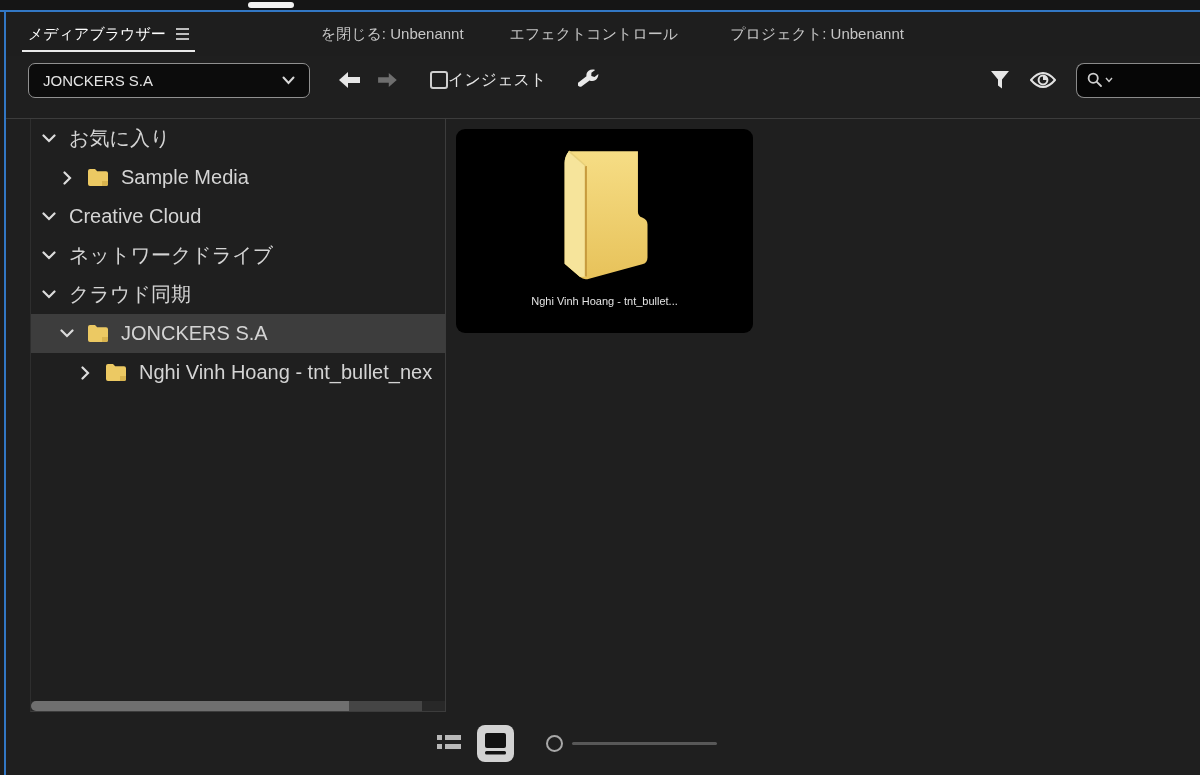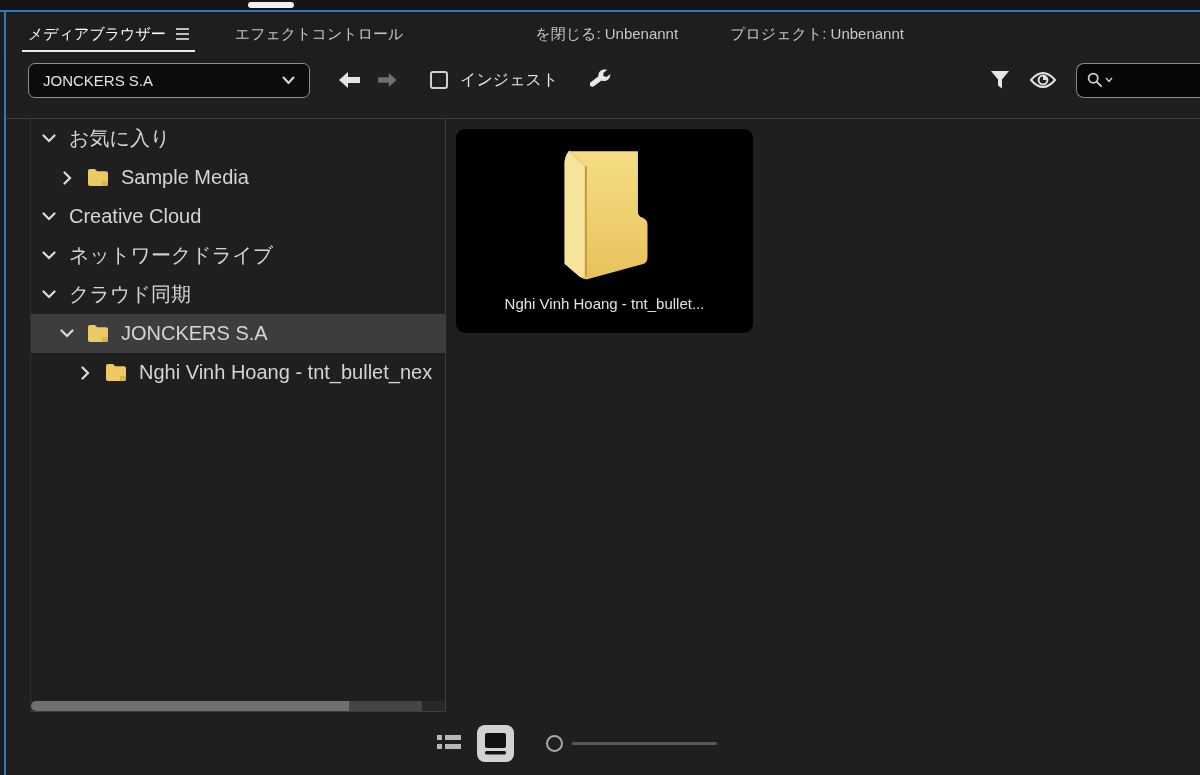--- a/index.html
+++ b/index.html
@@ -30,21 +30,21 @@
   .hamburger { display:inline-flex; flex-direction:column; gap:3px; }
   .hamburger i { width:13px; height:2px; background:#bdbdbd; display:block; }
 
   
   .toolbar { position:absolute; left:0; top:46px; width:100%; height:44px; display:flex; align-items:center; }
   .dd { margin-left:22px; width:282px; height:35px; background:#0c0c0c; border:1px solid #909090; border-radius:7px;
         display:flex; align-items:center; justify-content:space-between; padding:0 14px; cursor:pointer; }
   .dd-text { font-size:15px; color:#e4e4e4; }
   .nav-arrows { display:flex; align-items:center; gap:14px; margin-left:28px; }
   .tb-icon { display:flex; align-items:center; justify-content:center; cursor:pointer; }
-  .ingest-wrap { display:flex; align-items:center; gap:12px; margin-left:32px; }
+  .ingest-wrap { display:flex; align-items:center; margin-left:32px; }
   .checkbox { width:18px; height:18px; border:2px solid #cfcfcf; border-radius:3px; background:transparent; cursor:pointer; }
   .ingest-label { font-size:16px; color:#e6e6e6; }
   .wrench { margin-left:32px; }
   .toolbar-right { margin-left:auto; display:flex; align-items:center; gap:20px; }
   .search-box { width:124px; height:35px; background:#060606; border:1px solid #8a8a8a; border-radius:8px 0 0 8px; border-right:none;
                 display:flex; align-items:center; padding-left:10px; gap:2px; }
   .search-input { background:transparent; border:none; outline:none; color:#ddd; font-size:14px; width:70px; font-family:inherit; }
 
   
   .panel-body { position:absolute; left:0; top:106px; width:100%; height:594px; border-top:1px solid #3c3c3c; display:flex; }
@@ -63,21 +63,21 @@
 
   
   .hscroll { position:absolute; left:0; bottom:0; width:100%; height:10px; background:#282828; }
   .hscroll-thumb { position:absolute; left:0; top:0; width:318px; height:10px; background:#6f6f6f; border-radius:5px 0 0 5px; }
   .hscroll-rest  { position:absolute; left:318px; top:0; width:73px; height:10px; background:#454545; }
 
   
   .tile { position:absolute; left:10px; top:10px; width:297px; height:204px; background:#000; border-radius:9px;
           display:flex; flex-direction:column; align-items:center; cursor:pointer; }
   .tile-icon { margin-top:18px; }
-  .tile-label { margin-top:4px; font-size:15px; color:#e3e3e3; max-width:270px; overflow:hidden; white-space:nowrap; }
+  .tile-label { margin-top:4px; font-size:11px; color:#e3e3e3; max-width:270px; overflow:hidden; white-space:nowrap; }
 
   
   .bottombar { position:absolute; left:0; top:700px; width:100%; height:63px; display:flex; align-items:center; }
   .view-list { margin-left:431px; cursor:pointer; }
   .view-thumb { margin-left:16px; width:37px; height:37px; background:#d2d2d2; border-radius:8px; display:flex; align-items:center; justify-content:center; cursor:pointer; }
   .zoom-knob { margin-left:32px; width:17px; height:17px; border:2px solid #a8a8a8; border-radius:50%; background:transparent; cursor:pointer; }
   .zoom-track { margin-left:9px; width:145px; height:3px; background:#585858; border-radius:2px; cursor:pointer; }
 </style>
 </head>
 <body>
@@ -91,25 +91,25 @@
 
   <div class="tabbar">
     <div class="tab tab1 active">
       <span>メディアブラウザー</span>
       <span class="hamburger">
           <i></i>
           <i></i>
           <i></i>
         </span>
     </div>
+    <div class="tab tab3">
+      <span>を閉じる: Unbenannt</span>
+    </div>
     <div class="tab tab2">
       <span>エフェクトコントロール</span>
-    </div>
-    <div class="tab tab3">
-      <span>を閉じる: Unbenannt</span>
     </div>
     <div class="tab tab4">
       <span>プロジェクト: Unbenannt</span>
     </div>
   </div>
 
   <div class="toolbar">
     <div class="dd">
       <span class="dd-text">JONCKERS S.A</span>
       <svg width="13" height="9" viewBox="0 0 13 9">

